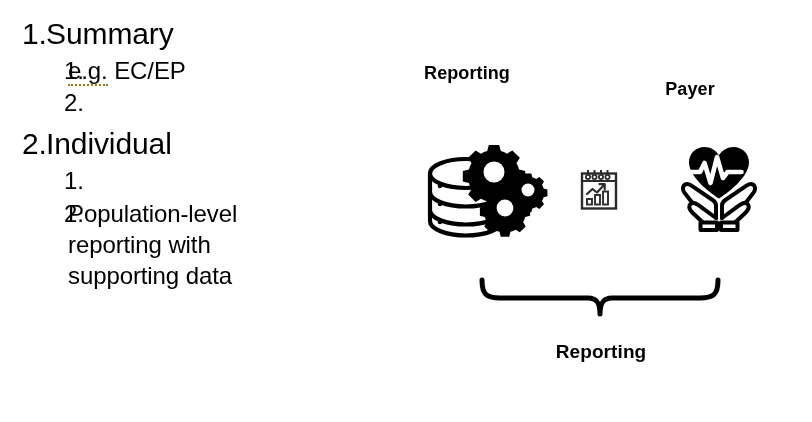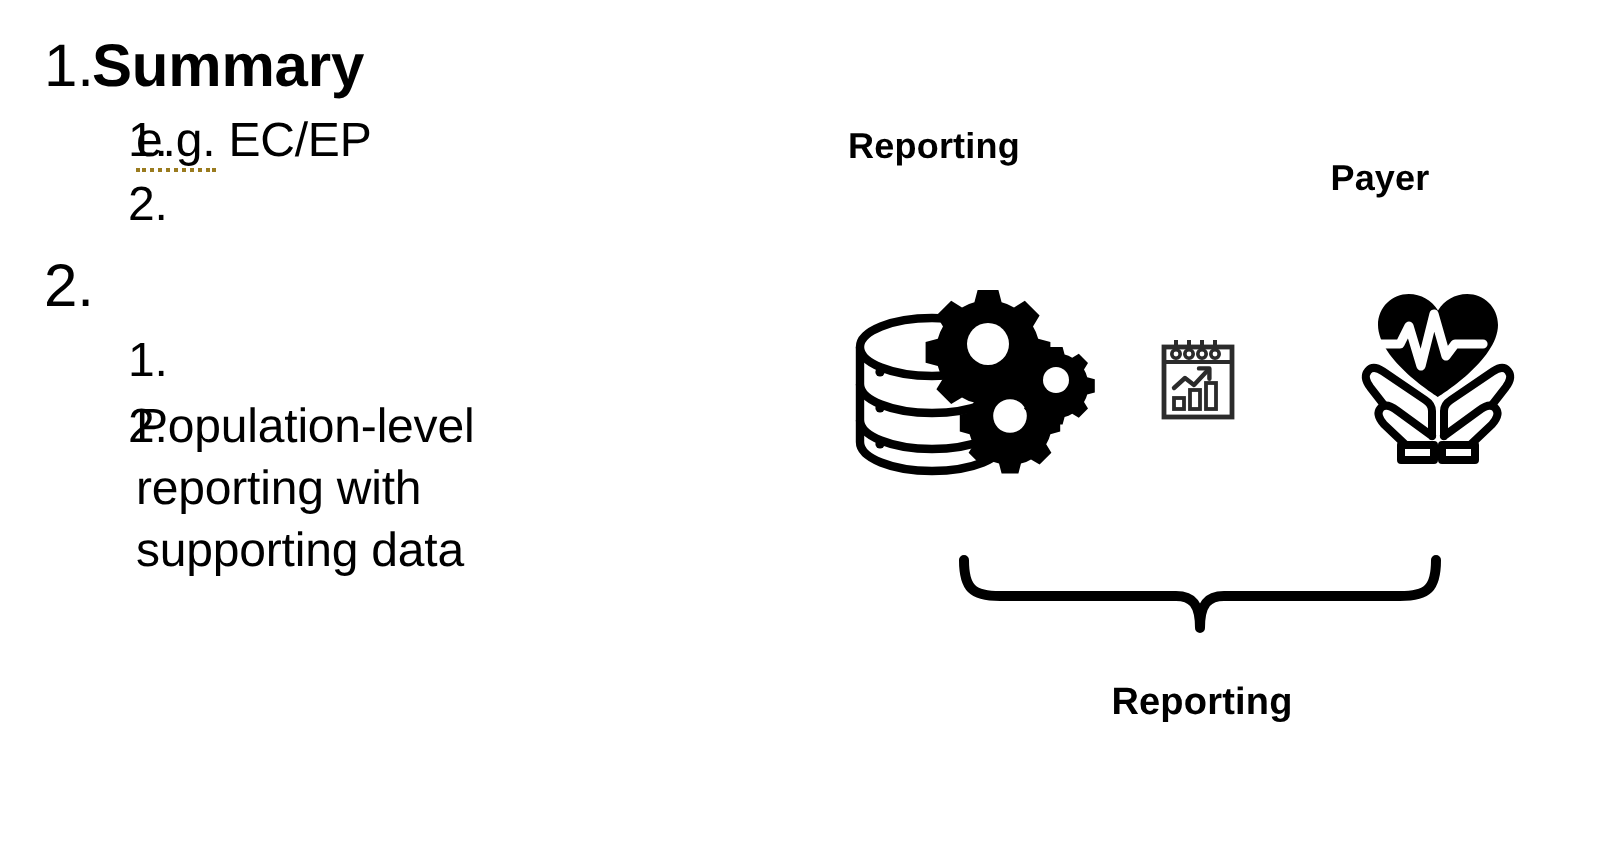--- a/index.html
+++ b/index.html
@@ -39,21 +39,20 @@
   .lvl1 .num {
     width: 43px;
     padding-left: 22px;
     box-sizing: border-box;
     flex: none;
     text-align: left;
   }
   .lvl1 .body {
     flex: 1;
     padding-left: 3px;
-    font-weight: bold;
   }
   .lvl2 {
     position: relative;
     display: flex;
     align-items: flex-start;
     color: #000000;
     font-size: 24px;
     line-height: 1.30;
     letter-spacing: -0.1px;
     margin-top: 1px;
@@ -117,20 +116,21 @@
       </div>
 
       <div class="lvl2">
         <span class="num">2.</span>
       </div>
     </div>
 
     <div class="lvl1group">
       <div class="lvl1">
         <span class="num">2.</span>
+        <span class="body">Individual</span>
       </div>
 
       <div class="lvl2">
         <span class="num">1.</span>
       </div>
 
       <div class="lvl2">
         <span class="num">2.</span>
         <span class="body">Population-level reporting with supporting data</span>
       </div>

